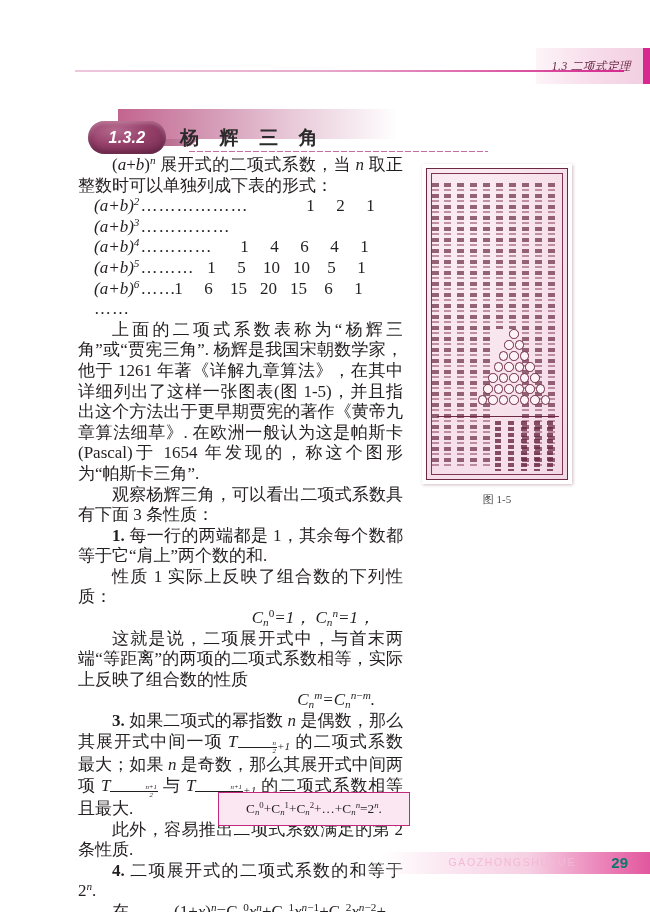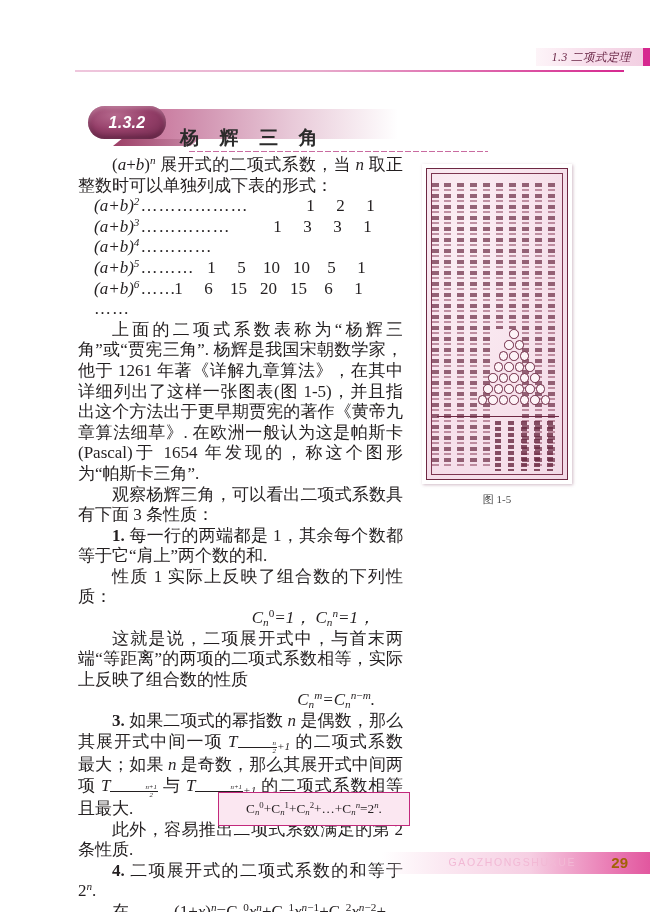--- a/index.html
+++ b/index.html
@@ -14,21 +14,21 @@
     font-family: "Liberation Serif", "DejaVu Serif", serif;
     color: #231f20;
     overflow: hidden;
   }
 
   
   .running-head {
     position: absolute;
     top: 48px;
     right: 0;
-    height: 18px;
+    height: 36px;
     display: flex;
     align-items: stretch;
   }
   .running-head-label {
     background: linear-gradient(to right, #fdf4f8 0%, #f7dcea 55%, #f2cfe2 100%);
     color: #6b2747;
     font-size: 11.5px;
     font-style: italic;
     letter-spacing: 0.5px;
     display: flex;
@@ -70,21 +70,21 @@
     left: 25px;
     top: 34px;
     width: 86px;
     height: 7px;
     background: linear-gradient(to right, #9c3f66, #c98aa8);
     clip-path: polygon(10% 0, 100% 0, 90% 100%, 0 100%);
   }
   .section-number {
     position: absolute;
     left: 0;
-    top: 1px;
+    top: 16px;
     width: 78px;
     height: 33px;
     border-radius: 17px;
     background: radial-gradient(ellipse at 35% 28%, #b5698d 0%, #96406a 45%, #732c50 100%);
     box-shadow: inset 0 -3px 6px rgba(60,15,40,0.5), inset 0 2px 4px rgba(255,210,230,0.45);
     display: flex;
     align-items: center;
     justify-content: center;
   }
   .section-number span {
@@ -324,21 +324,21 @@
     color: #f2b9d5;
     white-space: nowrap;
   }
   .footer-page {
     position: absolute;
     right: 22px;
     top: 2px;
     font-family: "Liberation Sans", sans-serif;
     font-weight: bold;
     font-size: 15px;
-    color: #a16207;
+    color: #0f766e;
   }
 </style>
 </head>
 <body>
 
 <div class="running-head">
   <div class="running-head-label">1.3  二项式定理</div>
   <div class="running-head-bar"></div>
 </div>
 <div class="header-rule"></div>
@@ -366,27 +366,27 @@
     <div class="tri-row">
       <span class="tri-lhs">(<span class="mvar">a</span>+<span class="mvar">b</span>)<sup>2</sup></span>
       <span class="tri-dots">………………</span>
       <span class="tri-nums" style="margin-left:45px">
         <i>1</i><i>2</i><i>1</i>
       </span>
     </div>
     <div class="tri-row">
       <span class="tri-lhs">(<span class="mvar">a</span>+<span class="mvar">b</span>)<sup>3</sup></span>
       <span class="tri-dots">……………</span>
-      <span class="tri-nums" style="margin-left:30px">
-        <i>1</i><i>3</i><i>3</i><i>1</i>
-      </span>
     </div>
     <div class="tri-row">
       <span class="tri-lhs">(<span class="mvar">a</span>+<span class="mvar">b</span>)<sup>4</sup></span>
       <span class="tri-dots">…………</span>
+      <span class="tri-nums" style="margin-left:15px">
+        <i>1</i><i>4</i><i>6</i><i>4</i><i>1</i>
+      </span>
     </div>
     <div class="tri-row">
       <span class="tri-lhs">(<span class="mvar">a</span>+<span class="mvar">b</span>)<sup>5</sup></span>
       <span class="tri-dots">………</span>
       <span class="tri-nums">
         <i>1</i><i>5</i><i>10</i><i>10</i><i>5</i><i>1</i>
       </span>
     </div>
     <div class="tri-row">
       <span class="tri-lhs">(<span class="mvar">a</span>+<span class="mvar">b</span>)<sup>6</sup></span>

